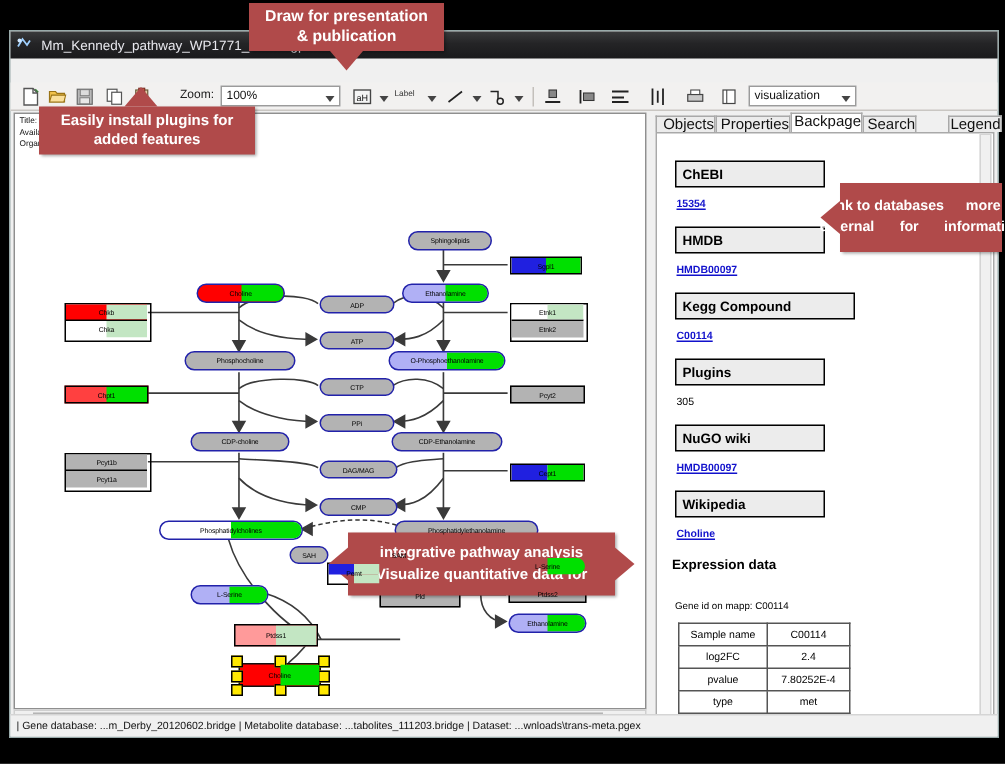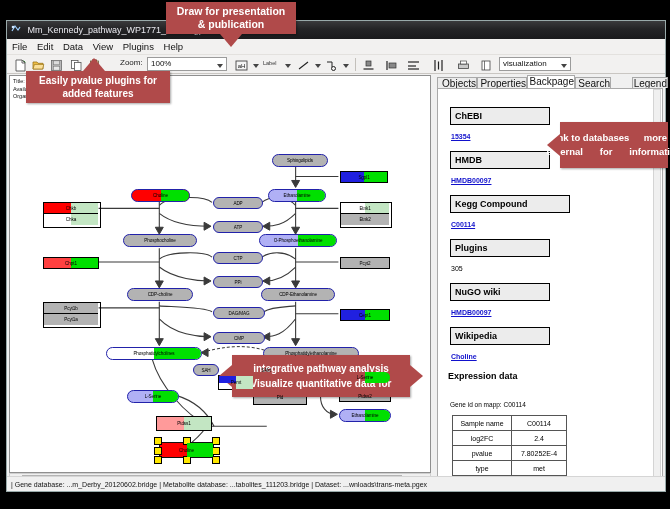--- a/index.html
+++ b/index.html
@@ -94,28 +94,20 @@
     <div class="titlebar">
       <span class="tb-icon">
         <svg width="10" height="10" viewBox="0 0 10 10">
             <path d="M1 7 L4 2 L7 6 L9 3" stroke="#9fd0ff" fill="none" stroke-width="1.2"></path>
             <circle cx="2" cy="3" r="1.3" fill="#cfe6ff"></circle>
           </svg>
       </span>
       <span>Mm_Kennedy_pathway_WP1771_45176.gpml</span>
     </div>
 
-    <div class="menubar">
-      <span>File</span>
-      <span>Edit</span>
-      <span>Data</span>
-      <span>View</span>
-      <span>Plugins</span>
-      <span>Help</span>
-    </div>
 
     <div class="toolbar">
       <div class="tb-btn" style="left:7px">
         <svg width="13" height="13" viewBox="0 0 13 13">
             <path d="M2 1h6l3 3v8H2z" fill="#fff" stroke="#555" stroke-width=".9"></path>
             <path d="M8 1v3h3" fill="none" stroke="#555" stroke-width=".9"></path>
             <path d="M9.5 1.5l2 2" stroke="#3a7d3a" stroke-width="1"></path>
           </svg>
       </div>
       <div class="tb-btn" style="left:25px">
@@ -529,21 +521,21 @@
     <div class="statusbar">| Gene database: ...m_Derby_20120602.bridge | Metabolite database: ...tabolites_111203.bridge | Dataset: ...wnloads\trans-meta.pgex</div>
   </div>
 
   <div class="callout" style="left:166px;top:2px;width:130px;height:32px;flex-direction:column;">
     <span>Draw for presentation</span>
     <span>&amp; publication</span>
   </div>
   <div class="arrow-down" style="left:220px;top:34px;"></div>
 
   <div class="callout" style="left:26px;top:71px;width:144px;height:32px;flex-direction:column;font-size:10px;">
-    <span>Easily pvalue plugins for</span>
+    <span>Easily install plugins for</span>
     <span>added features</span>
   </div>
   <div class="arrow-up" style="left:83px;top:58px;"></div>
 
   <div class="callout" style="left:560px;top:122px;width:108px;height:46px;flex-direction:row;font-size:9.5px;line-height:14px;">
     <span>Link  to external</span>
     <span>databases  for</span>
     <span>more information</span>
   </div>
   <div class="arrow-left" style="left:547px;top:134px;"></div>

